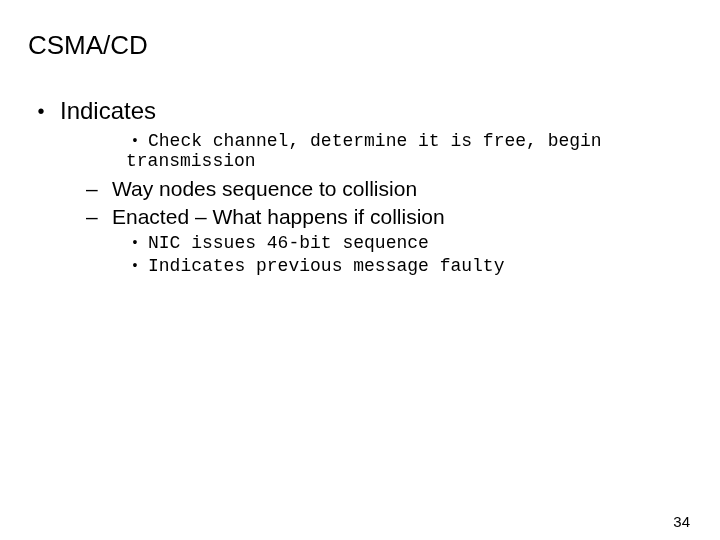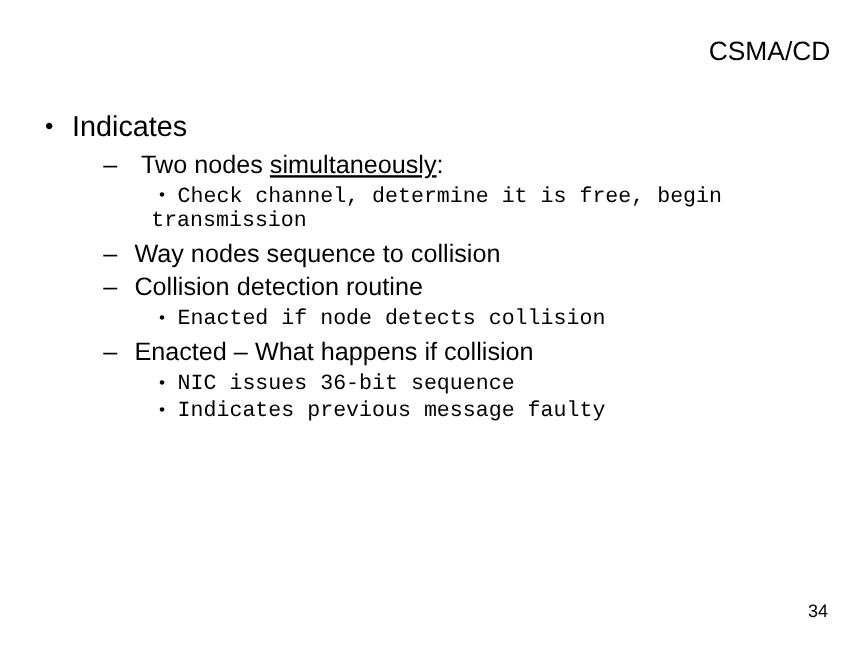--- a/index.html
+++ b/index.html
@@ -6,22 +6,22 @@
   body {
     width: 720px;
     height: 540px;
     background: #fff;
     font-family: Arial, Helvetica, sans-serif;
     color: #000;
     position: relative;
     padding: 24px 28px 0 28px;
   }
   .title {
-    text-align: right;
-    font-size: 22px;
+    text-align: left;
+    font-size: 26px;
     font-weight: 400;
     margin-top: 6px;
     margin-bottom: 36px;
   }
   ul { list-style: none; }
   .lvl1 > li {
     font-size: 24px;
     margin-bottom: 6px;
   }
   .lvl1 > li > .row::before {
@@ -56,64 +56,53 @@
     display: inline-block;
     width: 18px;
     text-align: center;
     margin-right: 4px;
     font-size: 14px;
     vertical-align: 1px;
   }
   .underline { text-decoration: underline; }
   .page-num {
     position: absolute;
-    bottom: 22px;
+    bottom: 10px;
     right: 30px;
     font-size: 15px;
   }
 </style>
 </head>
 <body>
 
 <h1 class="title">CSMA/CD</h1>
 
 <ul class="lvl1">
   <li>
     <span class="row"><span>Indicates</span></span>
     <ul class="lvl2">
       <li>
-        <span class="row">
-          <span>Two nodes </span><span class="underline">simultaneously</span><span>:</span>
-        </span>
         <ul class="lvl3">
           <li>
             <span class="row"><span>Check channel, determine it is free, begin transmission</span></span>
           </li>
         </ul>
       </li>
     </ul>
   </li>
   <li>
     <ul class="lvl2">
       <li>
         <span class="row"><span>Way nodes sequence to collision</span></span>
       </li>
       <li>
-        <span class="row"><span>Collision detection routine</span></span>
-        <ul class="lvl3">
-          <li>
-            <span class="row"><span>Enacted if node detects collision</span></span>
-          </li>
-        </ul>
-      </li>
-      <li>
         <span class="row"><span>Enacted – What happens if collision</span></span>
         <ul class="lvl3">
           <li>
-            <span class="row"><span>NIC issues 36-bit sequence</span></span>
+            <span class="row"><span>NIC issues 46-bit sequence</span></span>
           </li>
           <li>
             <span class="row"><span>Indicates previous message faulty</span></span>
           </li>
         </ul>
       </li>
     </ul>
   </li>
 </ul>
 

